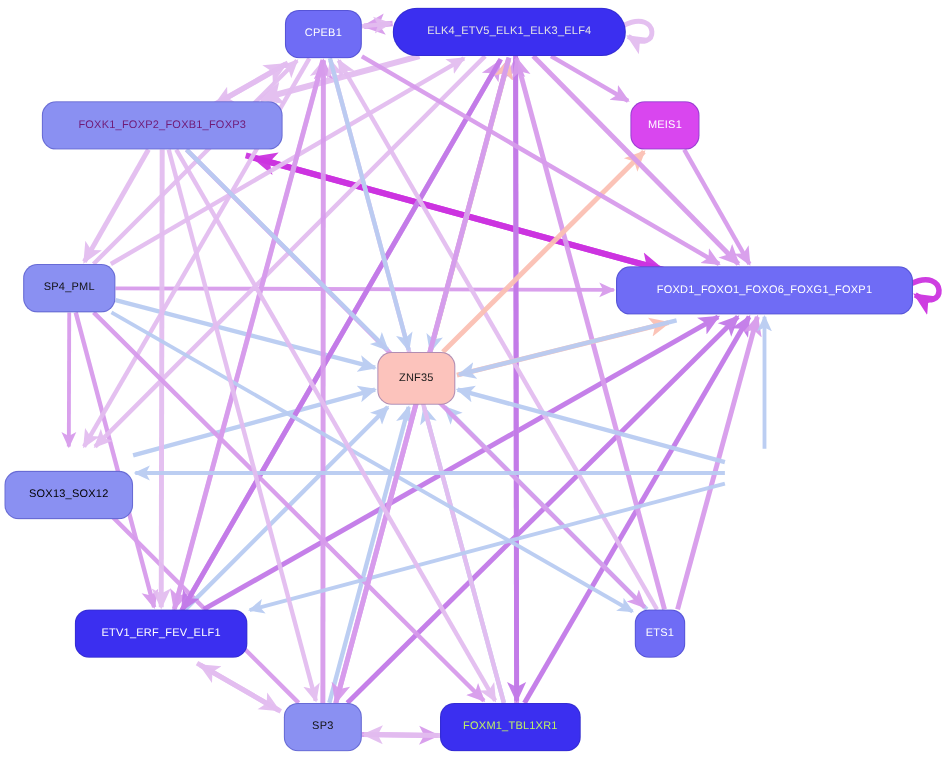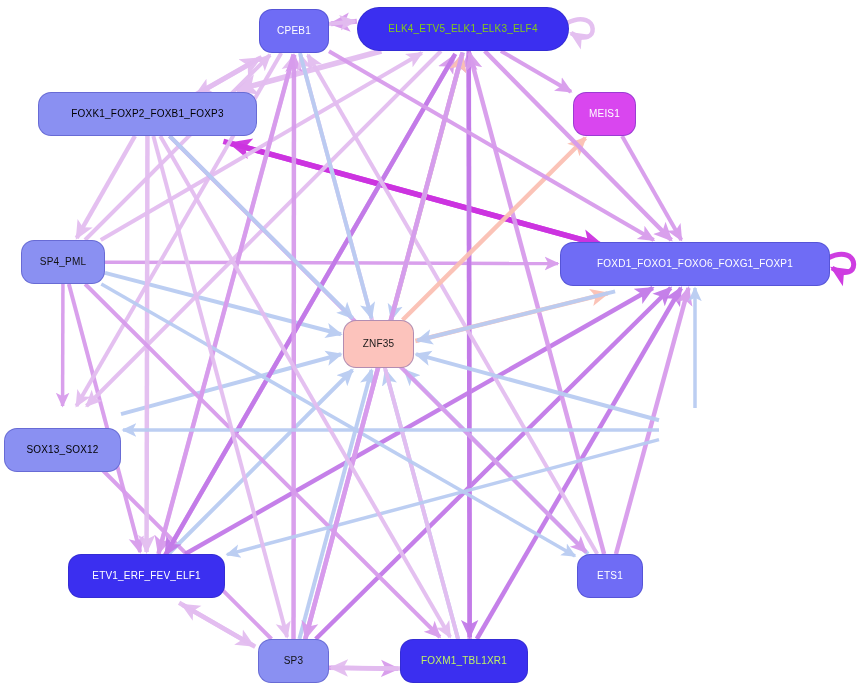--- a/index.html
+++ b/index.html
@@ -135,45 +135,45 @@
       <path fill="none" stroke="#d79bec" stroke-width="4.5" stroke-linecap="butt" opacity="0.95" marker-end="url(#ah-d79bec)" d="M 484.7191489361702 51 L 671.3063829787234 240"></path>
       <path fill="none" stroke="#d79bec" stroke-width="4.5" stroke-linecap="butt" opacity="0.95" marker-end="url(#ah-d79bec)" d="M 462.6097233193872 52.424728993512055 L 305.4657032257922 638.4247289935121"></path>
       <path fill="none" stroke="#d79bec" stroke-width="4" stroke-linecap="butt" opacity="0.95" marker-end="url(#ah-d79bec)" d="M 500.91764705882355 51 L 571 91.66211604095562"></path>
       <path fill="none" stroke="#e3bdf0" stroke-width="4" stroke-linecap="butt" opacity="0.95" marker-end="url(#ah-e3bdf0)" d="M 153.37202925045705 136 L 287.0941499085923 637"></path>
       <path fill="none" stroke="#e3bdf0" stroke-width="4" stroke-linecap="butt" opacity="0.95" marker-end="url(#ah-e3bdf0)" d="M 160.22943327239489 136 L 450.11334552102375 637"></path>
     </svg>
   <div id="node-layer">
       <div class="node" style="left: 259px; top: 9px; width: 70px; height: 44px; background: rgb(111, 108, 245); color: rgb(255, 255, 255);">
         <span>CPEB1</span>
       </div>
-      <div class="node" style="left: 357px; top: 7px; width: 212px; height: 44px; background: rgb(59, 47, 240); color: #84cc16; border-radius: 22px;">
+      <div class="node" style="left: 357px; top: 7px; width: 212px; height: 44px; background: rgb(59, 47, 240); color: #e5e5e5; border-radius: 22px;">
         <span>ELK4_ETV5_ELK1_ELK3_ELF4</span>
       </div>
-      <div class="node" style="left: 38px; top: 92px; width: 219px; height: 44px; background: rgb(138, 144, 242); color: #000000;">
+      <div class="node" style="left: 38px; top: 92px; width: 219px; height: 44px; background: rgb(138, 144, 242); color: #701a75;">
         <span>FOXK1_FOXP2_FOXB1_FOXP3</span>
       </div>
       <div class="node" style="left: 573px; top: 92px; width: 63px; height: 44px; background: #d946ef; color: rgb(255, 255, 255);">
         <span>MEIS1</span>
       </div>
       <div class="node" style="left: 21px; top: 240px; width: 84px; height: 44px; background: rgb(138, 144, 242); color: rgb(17, 17, 17);">
         <span>SP4_PML</span>
       </div>
       <div class="node" style="left: 560px; top: 242px; width: 270px; height: 44px; background: rgb(111, 108, 245); color: rgb(255, 255, 255);">
         <span>FOXD1_FOXO1_FOXO6_FOXG1_FOXP1</span>
       </div>
       <div class="node" style="left: 343px; top: 320px; width: 71px; height: 48px; background: rgb(252, 195, 188); color: rgb(26, 26, 26);">
         <span>ZNF35</span>
       </div>
       <div class="node" style="left: 4px; top: 428px; width: 117px; height: 44px; background: rgb(138, 144, 242); color: #000000;">
         <span>SOX13_SOX12</span>
       </div>
       <div class="node" style="left: 68px; top: 554px; width: 157px; height: 44px; background: rgb(59, 47, 240); color: rgb(255, 255, 255);">
         <span>ETV1_ERF_FEV_ELF1</span>
       </div>
-      <div class="node" style="left: 577px; top: 554px; width: 66px; height: 44px; background: rgb(111, 108, 245); color: rgb(255, 255, 255);">
+      <div class="node" style="left: 577px; top: 554px; width: 46px; height: 44px; background: rgb(111, 108, 245); color: rgb(255, 255, 255);">
         <span>ETS1</span>
       </div>
       <div class="node" style="left: 258px; top: 639px; width: 71px; height: 44px; background: rgb(138, 144, 242); color: rgb(17, 17, 17); border-radius: 13px;">
         <span>SP3</span>
       </div>
       <div class="node" style="left: 400px; top: 639px; width: 128px; height: 44px; background: rgb(59, 47, 240); color: #bef264;">
         <span>FOXM1_TBL1XR1</span>
       </div>
     </div>
 </div>

